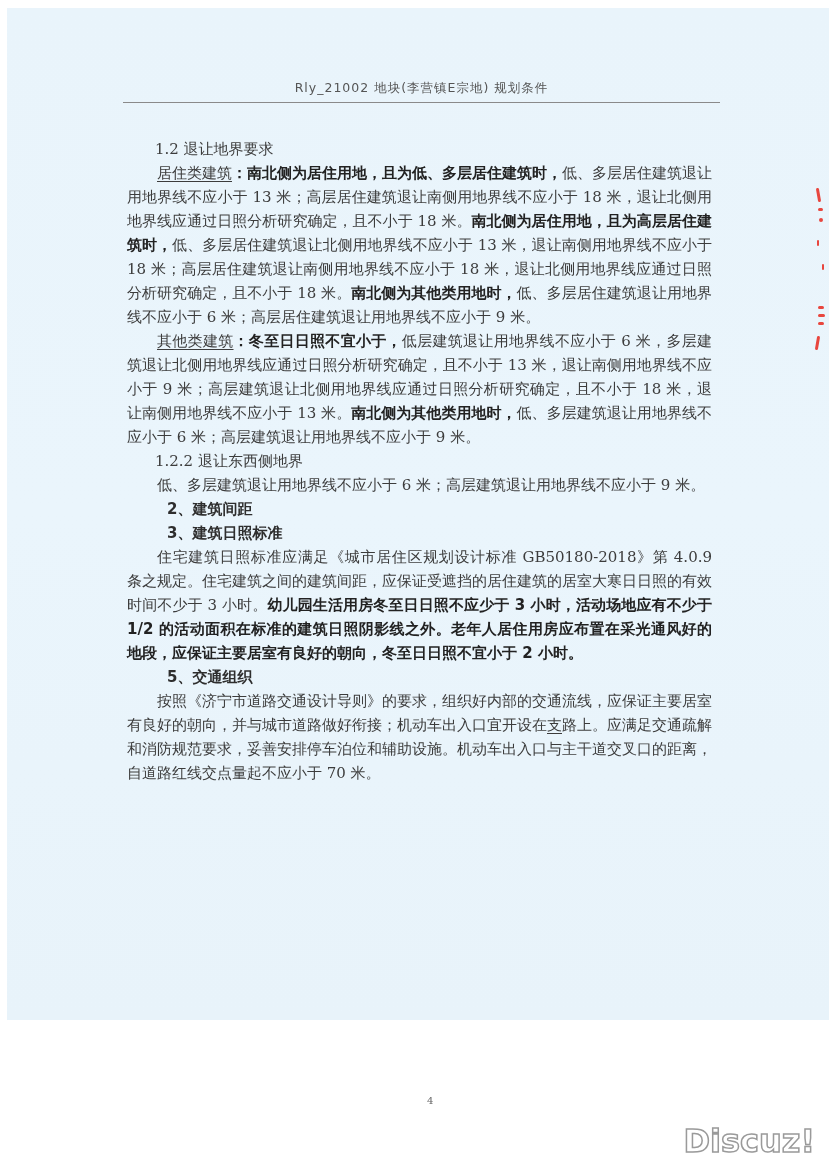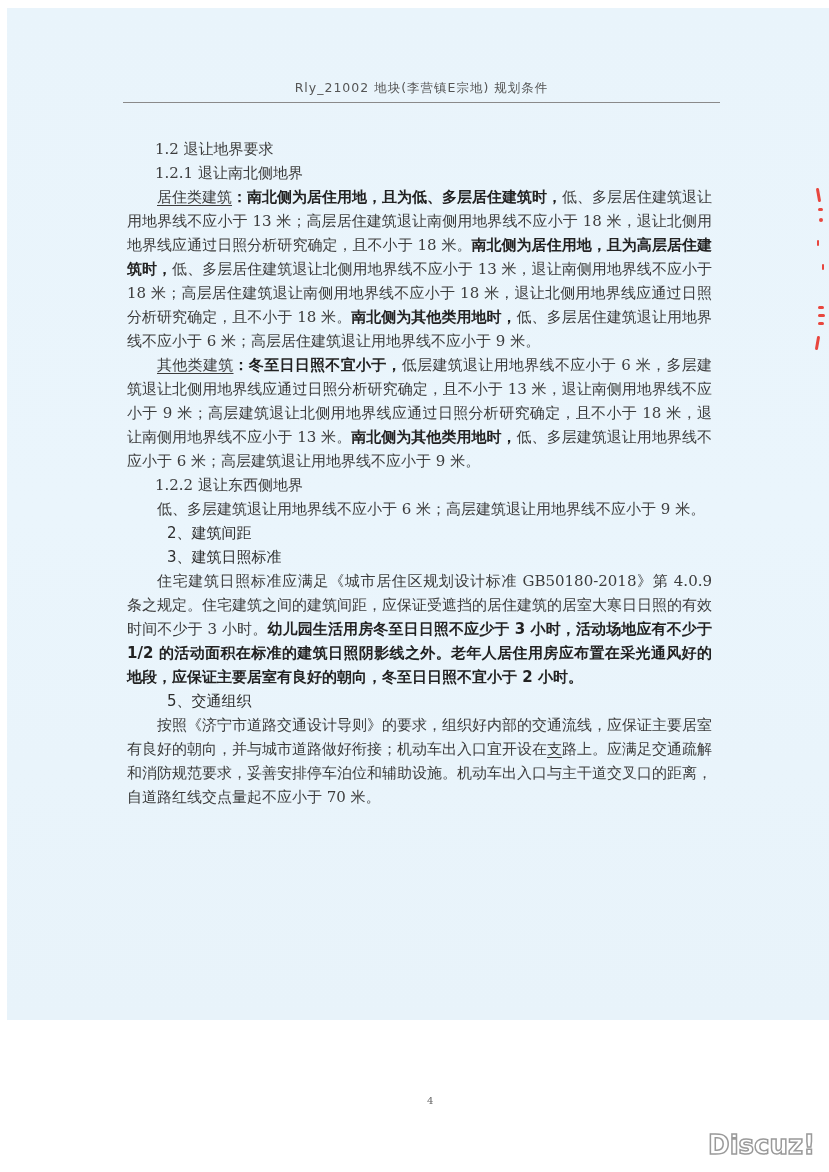--- a/index.html
+++ b/index.html
@@ -8,40 +8,39 @@
   .page { position:absolute; left:7px; top:8px; width:815px; height:1012px;
           background:linear-gradient(180deg,#e9f4fb 0%,#eaf5fc 50%,#e8f3fa 100%);padding-left:8px; }
   .header { position:absolute; left:118px; top:72px; width:593px; text-align:center;
             font-size:12.5px; color:#555; letter-spacing:1px; font-family:"DejaVu Sans", sans-serif; }
   .header-rule { position:absolute; left:116px; top:94px; width:597px; height:1px; background:#8a8a8a; }
   .body { position:absolute; left:120px; top:129px; width:585px; color:#3c3c3c;
           font-size:15px; line-height:24px; }
   .body p { margin:0; text-align:justify; text-align-last:left; }
   .indent { text-indent:2em; }
   .h1 { padding-left:28px; }
-  .h { padding-left:40px; font-weight:normal; font-family:"DejaVu Sans", sans-serif; color:#2e2e2e; }
+  .h { padding-left:40px; font-weight:bold; font-family:"DejaVu Sans", sans-serif; color:#2e2e2e; }
   b { font-family:"DejaVu Sans", sans-serif; color:#222; }
   u { text-underline-offset:3px; }
   .page-num { position:absolute; left:420px; top:1087px; font-size:10px; color:#666; }
   .stamp { position:absolute; left:808px; top:180px; width:12px; height:170px; }
   .stamp i { position:absolute; display:block; background:#e8463e; border-radius:2px; }
   .watermark { position:absolute; right:14px; bottom:12px; font-family:"DejaVu Sans", sans-serif;
-               font-weight:bold; font-size:26px; color:#ffffff; -webkit-text-stroke:1.5px #9a9a9a;
+               font-weight:bold; font-size:32px; color:#ffffff; -webkit-text-stroke:1.5px #9a9a9a;
                letter-spacing:0px; }
 </style>
 </head>
 <body>
 
 <div class="page">
   <div class="header">Rly_21002 地块(李营镇E宗地) 规划条件</div>
   <div class="header-rule"></div>
 
   <div class="body">
     <p class="h1">1.2 退让地界要求</p>
-    <p class="h1">1.2.1 退让南北侧地界</p>
     <p class="indent"><u>居住类建筑</u><b>：</b><b>南北侧为居住用地，且为低、多层居住建筑时，</b><span>低、多层居住建筑退让用地界线不应小于 13 米；高层居住建筑退让南侧用地界线不应小于 18 米，退让北侧用地界线应通过日照分析研究确定，且不小于 18 米。</span><b>南北侧为居住用地，且为高层居住建筑时，</b><span>低、多层居住建筑退让北侧用地界线不应小于 13 米，退让南侧用地界线不应小于 18 米；高层居住建筑退让南侧用地界线不应小于 18 米，退让北侧用地界线应通过日照分析研究确定，且不小于 18 米。</span><b>南北侧为其他类用地时，</b><span>低、多层居住建筑退让用地界线不应小于 6 米；高层居住建筑退让用地界线不应小于 9 米。</span></p>
     <p class="indent"><u>其他类建筑</u><b>：</b><b>冬至日日照不宜小于，</b><span>低层建筑退让用地界线不应小于 6 米，多层建筑退让北侧用地界线应通过日照分析研究确定，且不小于 13 米，退让南侧用地界线不应小于 9 米；高层建筑退让北侧用地界线应通过日照分析研究确定，且不小于 18 米，退让南侧用地界线不应小于 13 米。</span><b>南北侧为其他类用地时，</b><span>低、多层建筑退让用地界线不应小于 6 米；高层建筑退让用地界线不应小于 9 米。</span></p>
     <p class="h1">1.2.2 退让东西侧地界</p>
     <p class="indent">低、多层建筑退让用地界线不应小于 6 米；高层建筑退让用地界线不应小于 9 米。</p>
     <p class="h">2、建筑间距</p>
     <p class="h">3、建筑日照标准</p>
     <p class="indent"><span>住宅建筑日照标准应满足《城市居住区规划设计标准 GB50180-2018》第 4.0.9 条之规定。住宅建筑之间的建筑间距，应保证受遮挡的居住建筑的居室大寒日日照的有效时间不少于 3 小时。</span><b>幼儿园生活用房冬至日日照不应少于 3 小时，活动场地应有不少于 1/2 的活动面积在标准的建筑日照阴影线之外。老年人居住用房应布置在采光通风好的地段，应保证主要居室有良好的朝向，冬至日日照不宜小于 2 小时。</b></p>
     <p class="h">5、交通组织</p>
     <p class="indent"><span>按照《济宁市道路交通设计导则》的要求，组织好内部的交通流线，应保证主要居室有良好的朝向，并与城市道路做好衔接；机动车出入口宜开设在</span><u>支</u><span>路上。应满足交通疏解和消防规范要求，妥善安排停车泊位和辅助设施。机动车出入口与主干道交叉口的距离，自道路红线交点量起不应小于 70 米。</span></p>
   </div>

